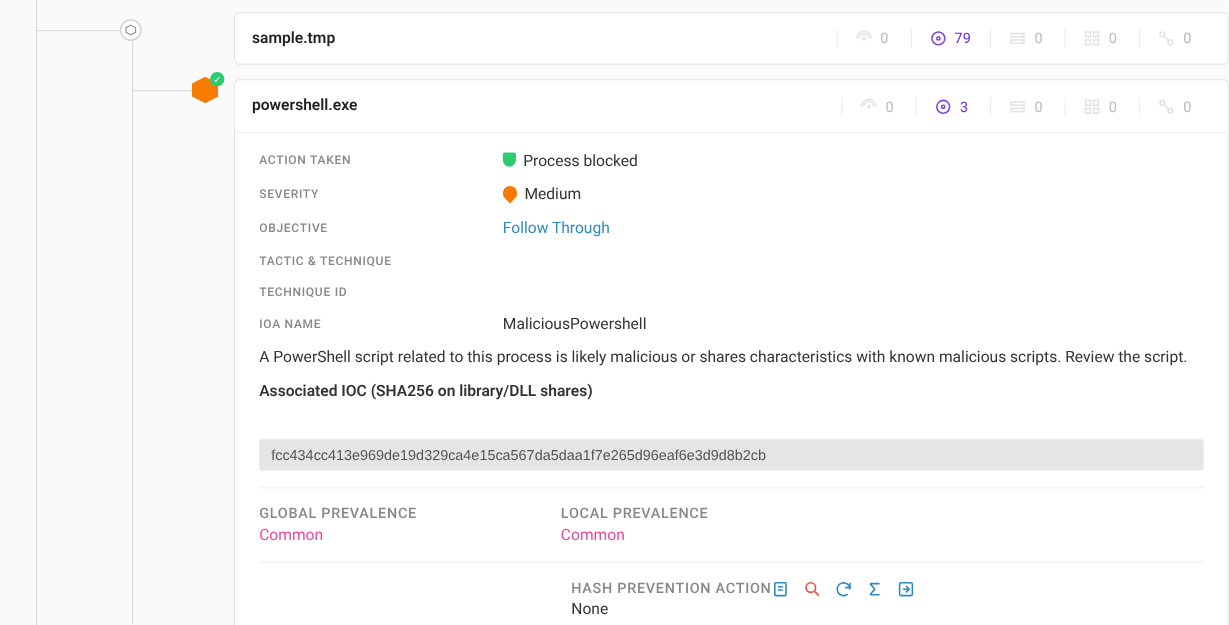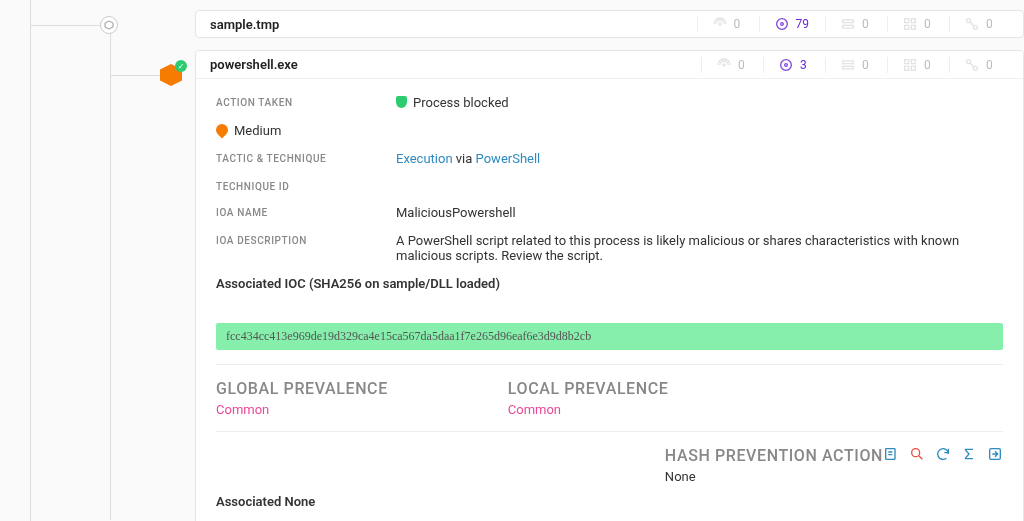--- a/index.html
+++ b/index.html
@@ -93,21 +93,21 @@
       padding-top: 10px;
     }
     .process-row {
       display: flex;
       align-items: center;
       background: #fff;
       border: 1px solid #e5e5e5;
       border-radius: 4px;
       padding: 8px 14px;
       margin-bottom: 12px;
-      height: 28px;
+      height: 44px;
     }
     .process-row-name {
       font-weight: 600;
       font-size: 13px;
       color: #222;
       flex: 1;
     }
     .stats-group {
       display: flex;
       gap: 2px;
@@ -138,20 +138,21 @@
       padding: 8px 14px;
       border-bottom: 1px solid #f0f0f0;
     }
     .detail-body {
       padding: 16px 20px 20px;
     }
     .field-row {
       display: flex;
       margin-bottom: 13px;
       align-items: flex-start;
+      gap: 23px;
     }
     .field-label {
       width: 180px;
       font-size: 10px;
       letter-spacing: 0.6px;
       color: #888;
       text-transform: uppercase;
       padding-top: 2px;
       font-weight: 500;
     }
@@ -181,57 +182,57 @@
       border-radius: 50% 50% 50% 0;
       transform: rotate(-45deg);
       margin-right: 6px;
       vertical-align: -1px;
     }
     .ioc-title {
       font-weight: 600;
       margin-bottom: 6px;
     }
     .code-block {
-      font-family: Liberation Serif, serif;
+      font-family: Liberation Sans, sans-serif;
       font-size: 12px;
-      background: #86efac;
+      background: #e5e5e5;
       padding: 6px 10px;
       border-radius: 2px;
       color: #555;
       word-break: break-all;
       margin-top: 32px;
     }
     .sep {
       border: none;
       border-top: 1px solid #eee;
       margin: 14px 0;
     }
     .prevalence-row {
       display: flex;
       gap: 120px;
     }
     .prevalence-col {
       flex: 0 0 auto;
     }
     .small-label {
-      font-size: 16px;
+      font-size: 12px;
       letter-spacing: 0.6px;
       color: #888;
       text-transform: uppercase;
       margin-bottom: 4px;
       font-weight: 500;
     }
     .prevalence-val {
       color: #ec4899;
       font-size: 13px;
     }
     .hash-action-row {
       display: flex;
       align-items: flex-start;
-      justify-content: flex-end;
+      justify-content: center;
       margin-left: 20px;
     }
     .action-icons {
       display: flex;
       gap: 10px;
       color: #2e8bc0;
     }
     .action-icons svg { cursor: pointer; }
     .red-ic svg { color: #e74c3c; }
     .assoc-file-title {
@@ -355,50 +356,53 @@
     <div class="detail-body">
 
       <div class="field-row">
         <div class="field-label">ACTION TAKEN</div>
         <div class="field-value">
           <span class="shield-icon"></span><span>Process blocked</span>
         </div>
       </div>
 
       <div class="field-row">
+        <div class="field-label">SEVERITY</div>
         <div class="field-value">
           <span class="severity-icon"></span><span>Medium</span>
         </div>
       </div>
 
+      <div class="field-row">
+        <div class="field-label">OBJECTIVE</div>
+        <div class="field-value">
+          <a class="link">Follow Through</a>
+        </div>
+      </div>
 
       <div class="field-row">
         <div class="field-label">TACTIC &amp; TECHNIQUE</div>
-        <div class="field-value">
-          <a class="link">Execution</a><span> via </span><a class="link">PowerShell</a>
-        </div>
       </div>
 
       <div class="field-row">
         <div class="field-label">TECHNIQUE ID</div>
       </div>
 
       <div class="field-row">
         <div class="field-label">IOA NAME</div>
         <div class="field-value">MaliciousPowershell</div>
       </div>
 
       <div class="field-row">
-        <div class="field-label">IOA DESCRIPTION</div>
         <div class="field-value">A PowerShell script related to this process is likely malicious or shares characteristics with known malicious scripts. Review the script.</div>
       </div>
 
       <div class="field-row">
         <div class="field-value">
-          <div class="ioc-title">Associated IOC (SHA256 on sample/DLL loaded)</div>
+          <div class="ioc-title">Associated IOC (SHA256 on library/DLL shares)</div>
           <div class="code-block">fcc434cc413e969de19d329ca4e15ca567da5daa1f7e265d96eaf6e3d9d8b2cb</div>
 
           <hr class="sep">
 
           <div class="prevalence-row">
             <div class="prevalence-col">
               <div class="small-label">GLOBAL PREVALENCE</div>
               <div class="prevalence-val">Common</div>
             </div>
             <div class="prevalence-col">

